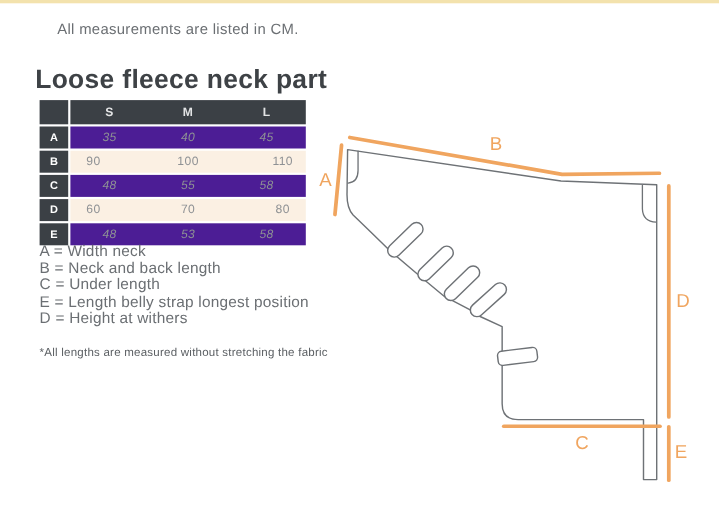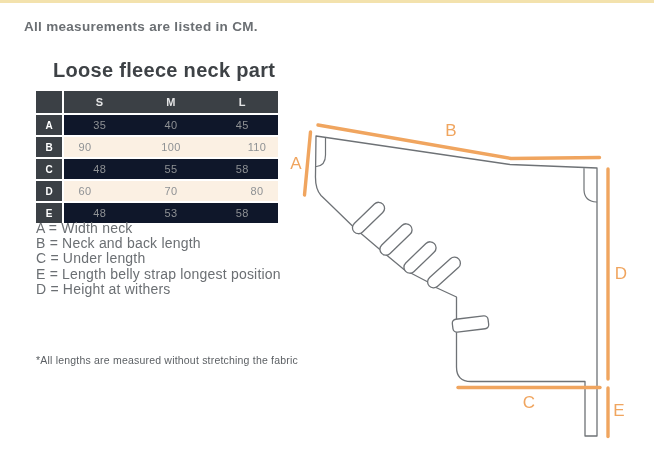--- a/index.html
+++ b/index.html
@@ -16,26 +16,26 @@
   html,body{width:654px;height:475px;}
   body{
     position:relative;
     width:654px;height:475px;
     background:#ffffff;
     font-family:"Liberation Sans", sans-serif;
     overflow:hidden;
     border-top:3px solid var(--top-border);
   }
   .note-top{
-    position:absolute;left:24px;top:16px;
-    font-size:13.5px;color:var(--text-gray);letter-spacing:.3px;font-weight:bold;
+    position:absolute;left:52px;top:16px;
+    font-size:13.5px;color:var(--text-gray);letter-spacing:.3px;
   }
   .page-title{
-    position:absolute;left:53px;top:56px;
-    font-size:20px;font-weight:700;color:var(--text-dark);letter-spacing:.3px;
+    position:absolute;left:32px;top:56px;
+    font-size:24px;font-weight:700;color:var(--text-dark);letter-spacing:.3px;
   }
   
   .size-table{
     position:absolute;left:36px;top:88px;width:242px;
   }
   .t-row{display:flex;gap:2px;}
   .t-head{height:22px;}
   .t-body-row{height:20px;margin-top:2px;}
   .t-label{
     flex:0 0 26px;background:var(--header-dark);
@@ -44,31 +44,31 @@
   }
   .t-values{
     flex:1;display:flex;
   }
   .t-head .t-values{background:var(--header-dark);}
   .t-cell{
     flex:1;display:flex;align-items:center;justify-content:center;
     font-size:11px;color:var(--cell-text);letter-spacing:.4px;
   }
   .t-head .t-cell{color:#E3E4E5;font-weight:700;font-size:11px;}
-  .band-white{background:#0f172a;}
+  .band-white{background:#4c1d95;font-style:italic;}
   .band-cream{background:var(--row-cream);gap:44px;}
   
   .legend{
     position:absolute;left:36px;top:218px;width:280px;
     font-size:14px;color:var(--text-gray);letter-spacing:.2px;
   }
   .legend-item{height:15.2px;line-height:15.2px;}
   .footnote{
     position:absolute;left:36px;top:312px;width:290px;
-    font-size:10.5px;color:#5B5F63;letter-spacing:.2px;margin-top:39px;
+    font-size:10.5px;color:#5B5F63;letter-spacing:.2px;
   }
   
   svg.diagram{position:absolute;left:0;top:0;}
   .shape{fill:#ffffff;stroke:var(--outline-gray);stroke-width:1.3;stroke-linejoin:round;}
   .notch{fill:none;stroke:var(--outline-gray);stroke-width:1.2;stroke-linecap:round;}
   .strap{fill:#ffffff;stroke:var(--outline-gray);stroke-width:1.3;}
   .mline{fill:none;stroke:var(--accent);stroke-width:3.4;stroke-linecap:round;stroke-linejoin:round;}
   .mlabel{fill:var(--accent);font-size:17px;font-family:"Liberation Sans",sans-serif;text-anchor:middle;}
 </style>
 </head>

